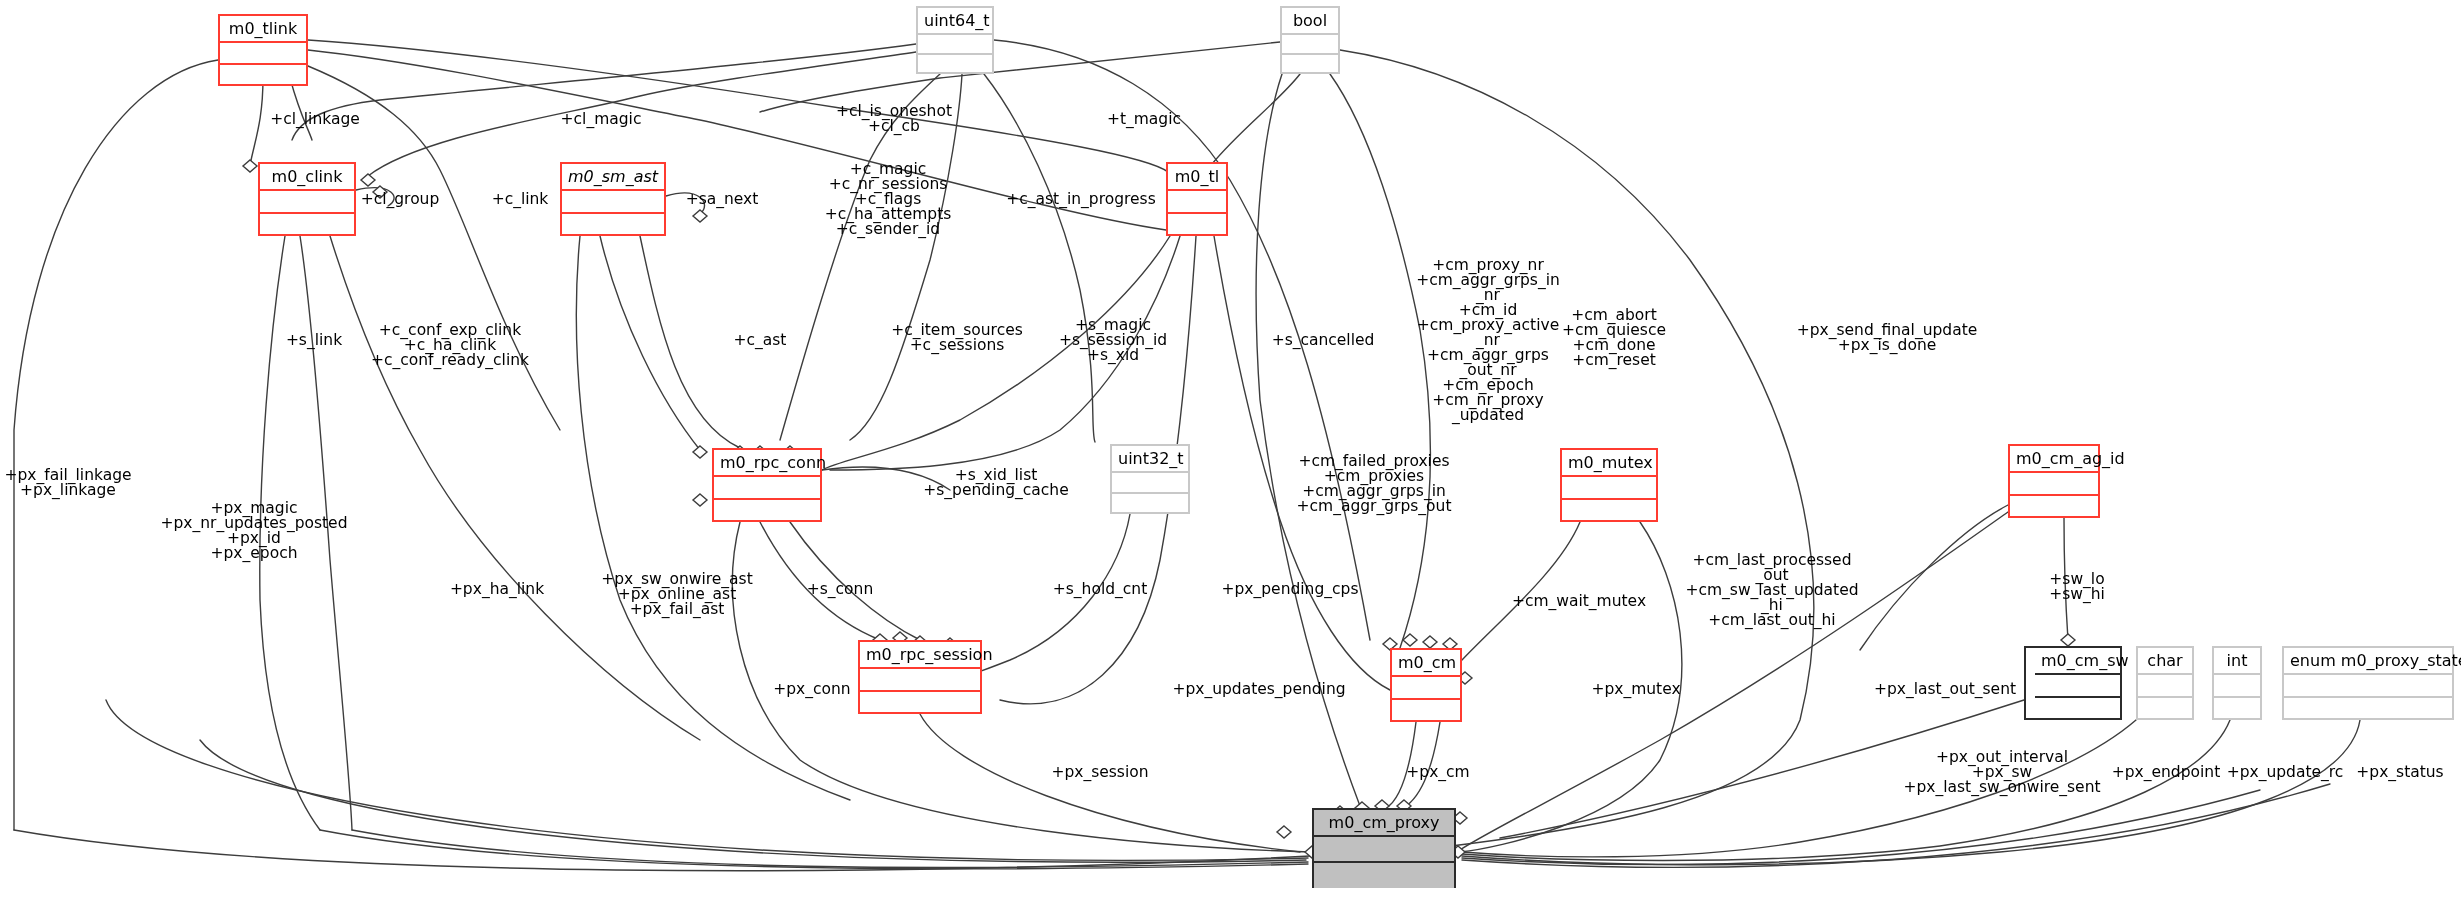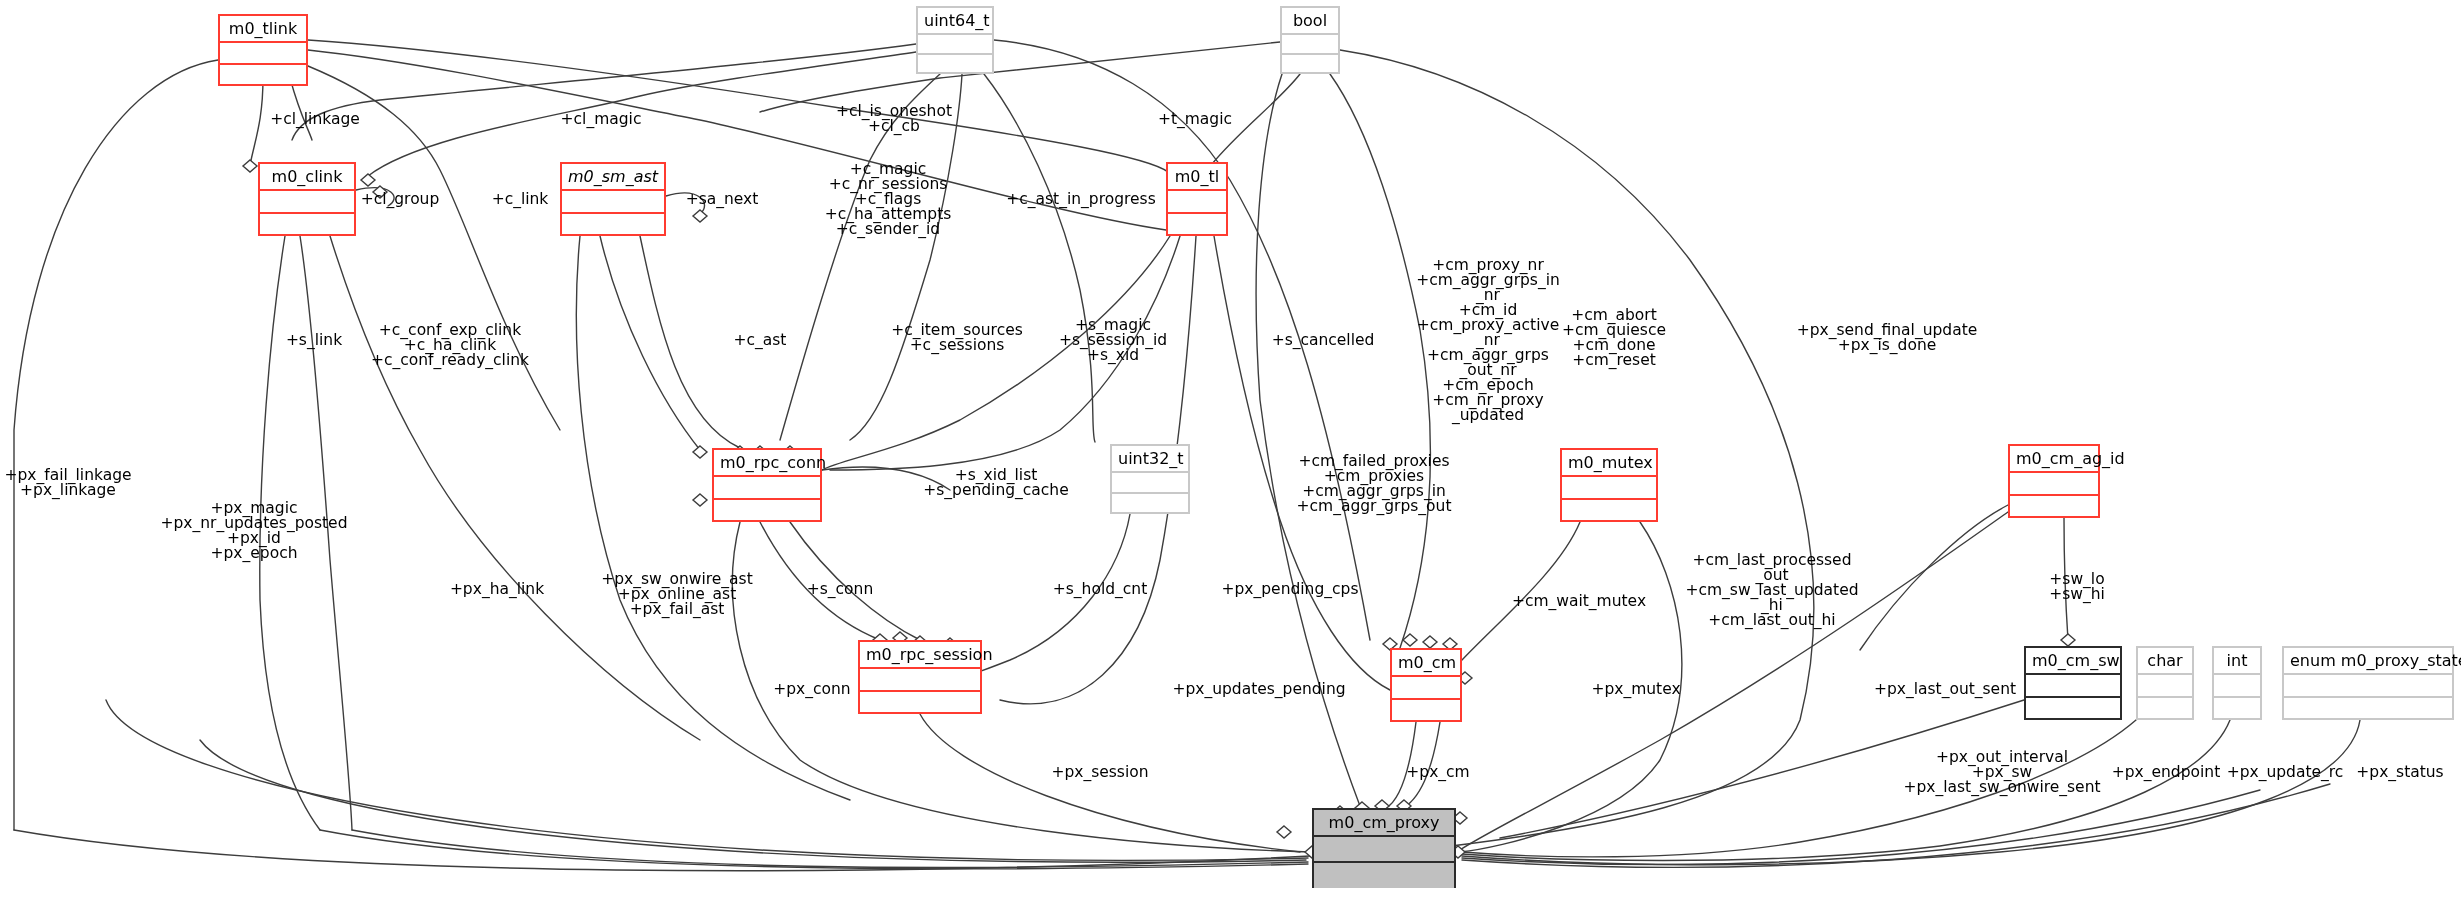--- a/index.html
+++ b/index.html
@@ -195,21 +195,21 @@
       <div class="uml-box box-red" style="left: 858px; top: 640px; width: 124px; height: 74px;">
         <div class="hdr">m0_rpc_session</div>
         <div class="row" style="height: 23px;"></div>
         <div class="row last" style="height: 22px;"></div>
       </div>
       <div class="uml-box box-red" style="left: 1390px; top: 648px; width: 72px; height: 74px;">
         <div class="hdr">m0_cm</div>
         <div class="row" style="height: 23px;"></div>
         <div class="row last" style="height: 22px;"></div>
       </div>
-      <div class="uml-box box-sw" style="left: 2024px; top: 646px; width: 98px; height: 74px;">
+      <div class="uml-box box-sw" style="left: 2024px; top: 646px; width: 98px; height: 74px; padding-left: 9px;">
         <div class="hdr">m0_cm_sw</div>
         <div class="row" style="height: 23px;"></div>
         <div class="row last" style="height: 22px;"></div>
       </div>
       <div class="uml-box box-grey" style="left: 2136px; top: 646px; width: 58px; height: 74px;">
         <div class="hdr">char</div>
         <div class="row" style="height: 23px;"></div>
         <div class="row last" style="height: 22px;"></div>
       </div>
       <div class="uml-box box-grey" style="left: 2212px; top: 646px; width: 50px; height: 74px;">
@@ -227,21 +227,21 @@
         <div class="row" style="height: 26px;"></div>
         <div class="row last" style="height: 25px;"></div>
       </div>
     </div>
 
   <div id="labels">
       <div class="edge-label" style="left: 315px; top: 112px;">+cl_linkage</div>
       <div class="edge-label" style="left: 601px; top: 112px;">+cl_magic</div>
       <div class="edge-label" style="left: 894px; top: 104px;">+cl_is_oneshot
 +cl_cb</div>
-      <div class="edge-label" style="left: 1195px; top: 112px;">+t_magic</div>
+      <div class="edge-label" style="left: 1144px; top: 112px;">+t_magic</div>
       <div class="edge-label" style="left: 400px; top: 192px;">+cl_group</div>
       <div class="edge-label" style="left: 520px; top: 192px;">+c_link</div>
       <div class="edge-label" style="left: 722px; top: 192px;">+sa_next</div>
       <div class="edge-label" style="left: 1081px; top: 192px;">+c_ast_in_progress</div>
       <div class="edge-label" style="left: 888px; top: 162px;">+c_magic
 +c_nr_sessions
 +c_flags
 +c_ha_attempts
 +c_sender_id</div>
       <div class="edge-label" style="left: 1488px; top: 258px;">+cm_proxy_nr

